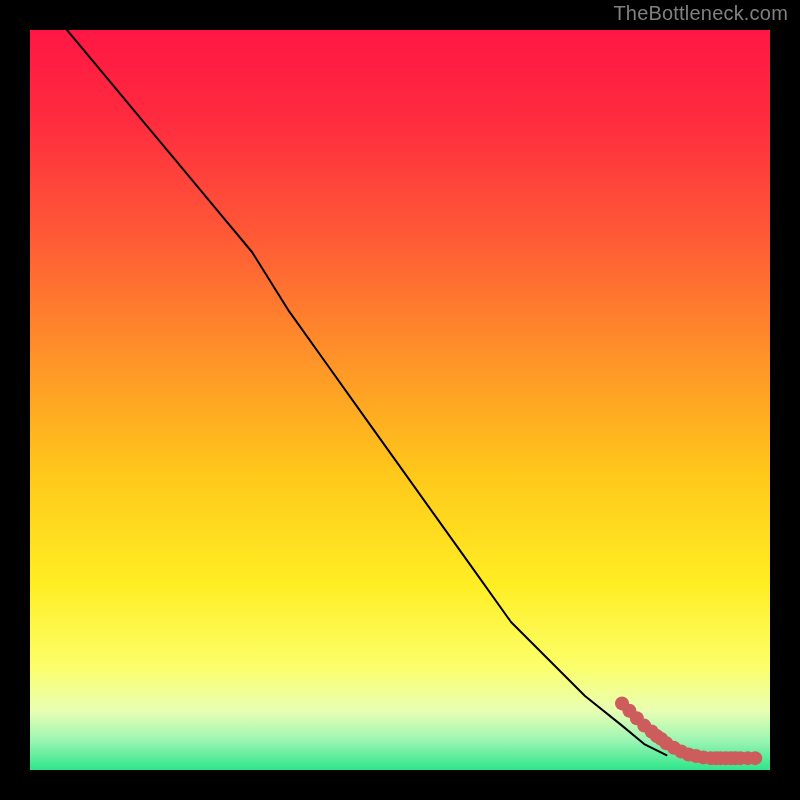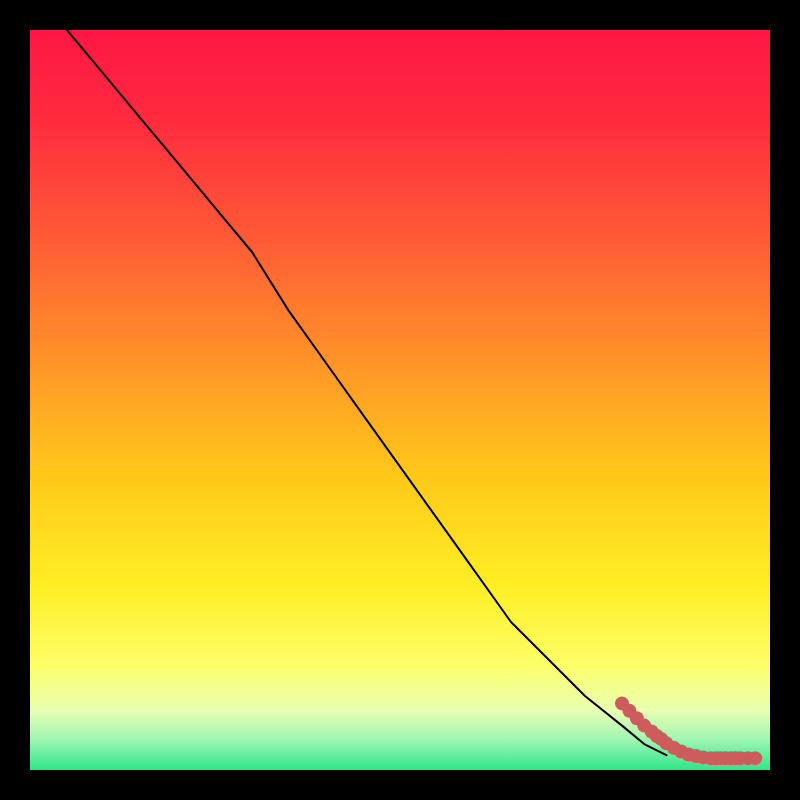--- a/index.html
+++ b/index.html
@@ -38,20 +38,21 @@
   .plot svg {
     display: block;
     width: 740px;
     height: 740px;
   }
 </style>
 </head>
 <body>
 
 <div class="frame">
+  <div class="watermark">TheBottleneck.com</div>
   <div class="plot">
     <svg id="chart-svg" viewBox="0 0 740 740">
         <defs>
           <linearGradient id="bg-grad" x1="0" y1="0" x2="0" y2="1">
             <stop offset="0%" stop-color="#ff1744"></stop>
             <stop offset="12%" stop-color="#ff2b3f"></stop>
             <stop offset="28.000000000000004%" stop-color="#ff5a36"></stop>
             <stop offset="45%" stop-color="#ff9528"></stop>
             <stop offset="60%" stop-color="#ffc81a"></stop>
             <stop offset="75%" stop-color="#ffee24"></stop>

